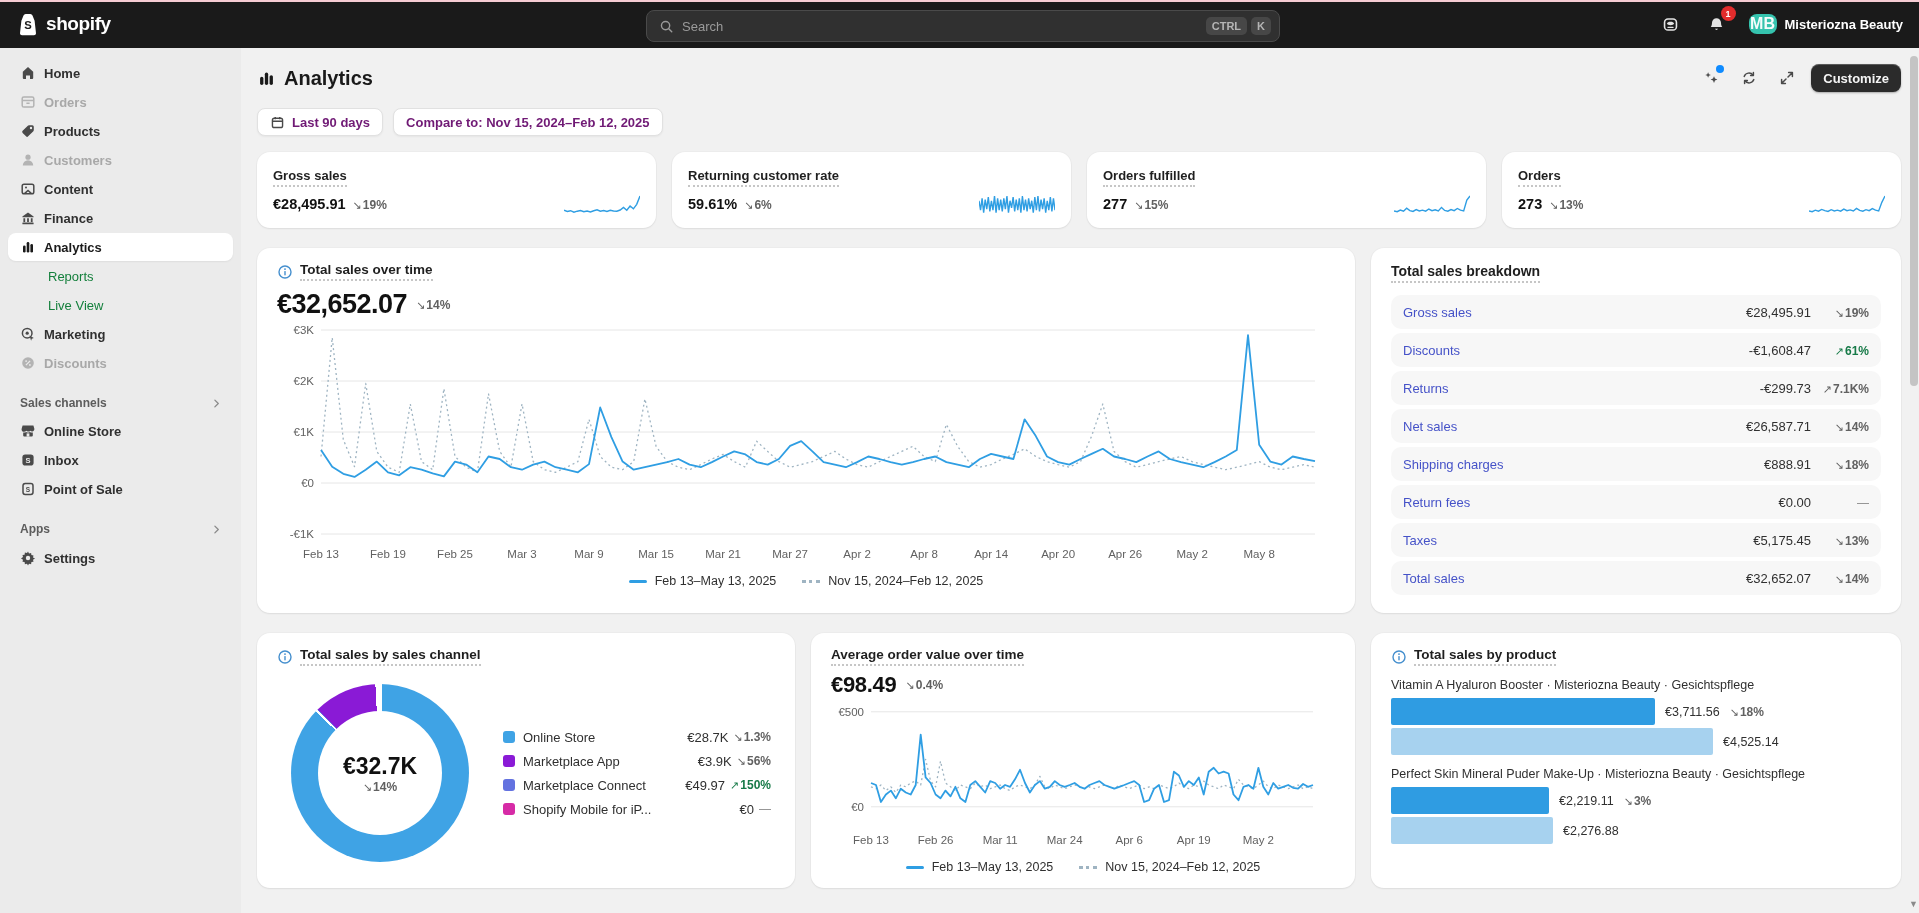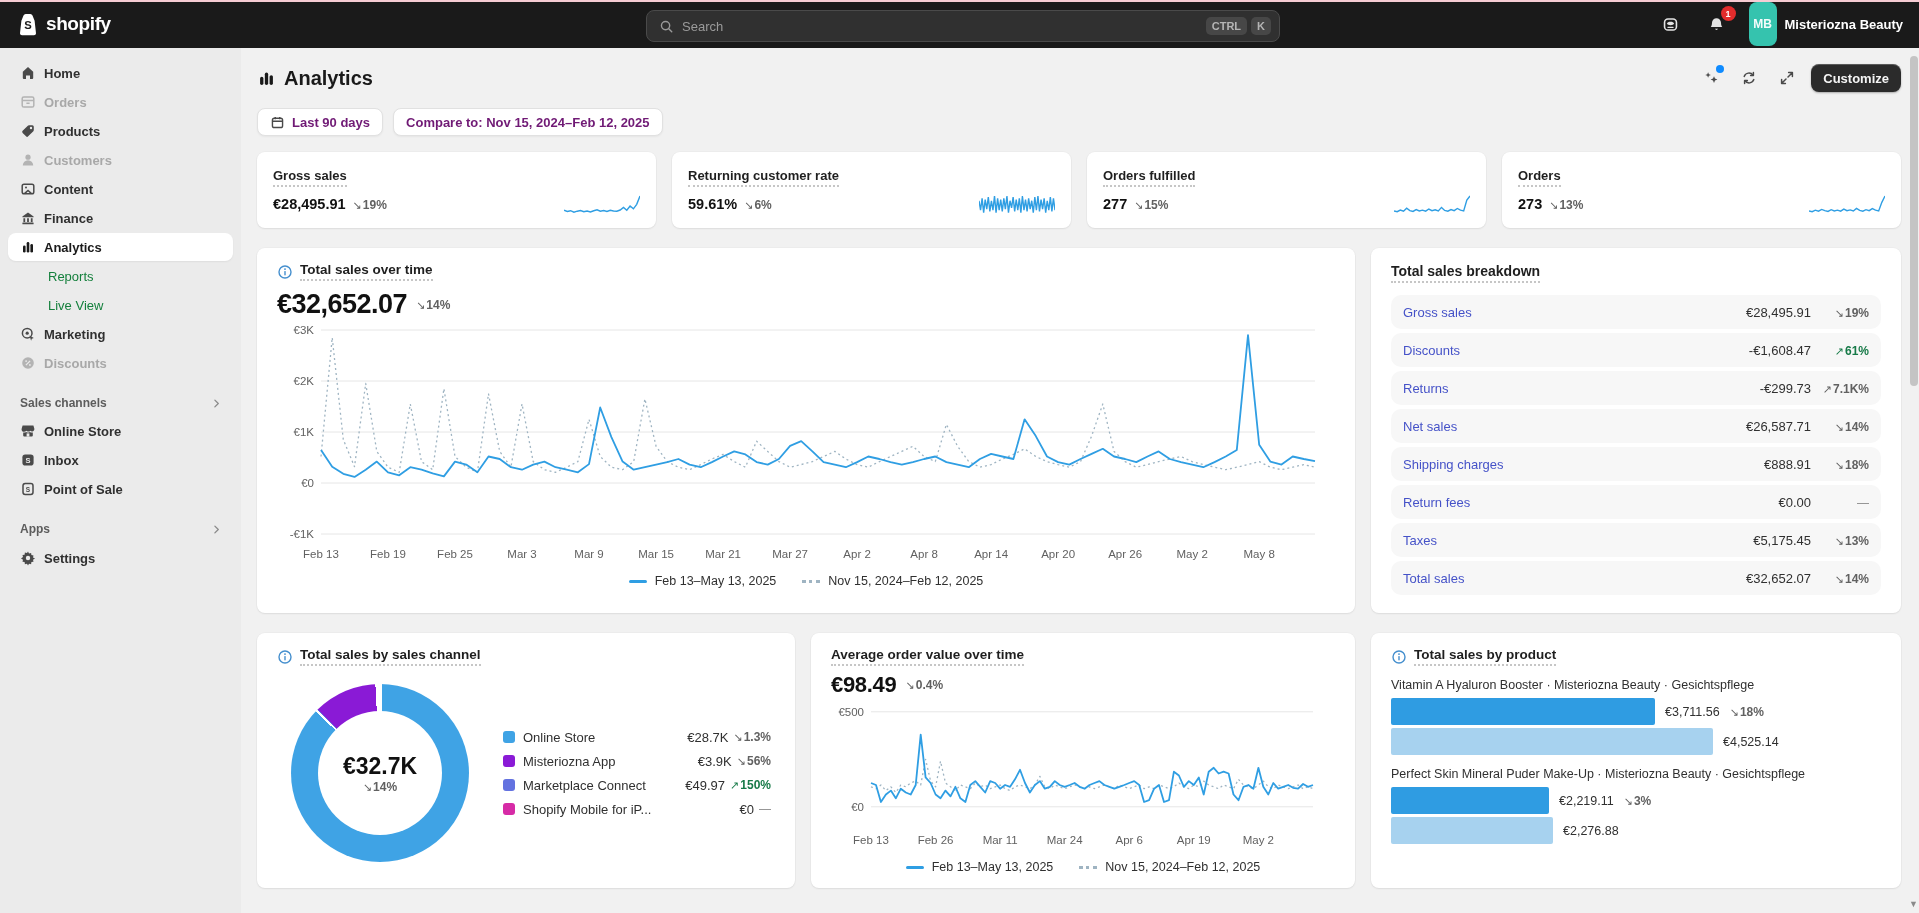--- a/index.html
+++ b/index.html
@@ -19,22 +19,22 @@
   .searchbox .stext { flex:1; }
   .kbd { background:#474747; color:#b5b5b5; border-radius:5px; font-size:11px; font-weight:600;
     padding:3px 6px; margin-left:4px; }
   .top-right { margin-left:auto; display:flex; align-items:center; gap:18px; }
   .icon-btn-dark { position:relative; width:28px; height:28px; display:flex; align-items:center; justify-content:center;
     color:#e3e3e3; cursor:pointer; border-radius:8px; }
   .icon-btn-dark svg { width:17px; height:17px; }
   .badge { position:absolute; top:-4px; right:-5px; min-width:15px; height:15px; border-radius:8px; background:#e22c2c;
     color:#fff; font-size:9px; font-weight:700; display:flex; align-items:center; justify-content:center; padding:0 3px; }
   .account { display:flex; align-items:center; gap:8px; cursor:pointer; }
-  .avatar { width:28px; height:44px; border-radius:8px; display:flex; align-items:center; justify-content:center;
-    font-size:12px; font-weight:700; color:rgba(255,255,255,.95); }
+  .avatar { width:28px; height:20px; border-radius:8px; display:flex; align-items:center; justify-content:center;
+    font-size:16px; font-weight:700; color:rgba(255,255,255,.95); }
   .store-name { color:#fff; font-size:13px; font-weight:700; }
 
   
   .app { display:flex; height:865px; }
   .sidebar { width:241px; flex:none; background:#ebebeb; padding:10px 0 14px 0; display:flex; flex-direction:column; }
   .nav { flex:1; }
   .nav-item { display:flex; align-items:center; gap:8px; height:28px; margin:1px 8px; padding:0 8px 0 12px;
     border-radius:8px; font-size:13px; font-weight:600; color:#303030; cursor:pointer; }
   .nav-item svg { width:16px; height:16px; color:#4a4a4a; flex:none; }
   .nav-item.active { background:#fff; box-shadow:0 1px 2px rgba(0,0,0,.06); color:#1a1a1a; }
@@ -63,21 +63,21 @@
     font-size:13px; font-weight:600; display:flex; align-items:center; cursor:pointer;
     box-shadow: inset 0 1px 0 rgba(255,255,255,.22), 0 1px 2px rgba(0,0,0,.3); }
 
   .filter-row { display:flex; gap:10px; margin-top:12px; }
   .btn-white { height:28px; padding:0 12px; border-radius:8px; background:#fff; border:1px solid #e1e1e1;
     box-shadow:0 1px 2px rgba(0,0,0,.05); font-size:13px; font-weight:600; color:#701a75;
     display:flex; align-items:center; gap:7px; cursor:pointer; }
   .btn-white svg { width:15px; height:15px; color:#4a4a4a; }
 
   
-  .card { background:#fff; border-radius:8px; box-shadow:0 1px 2px rgba(0,0,0,.07), 0 0 0 1px rgba(0,0,0,.02); }
+  .card { background:#fff; border-radius:13px; box-shadow:0 1px 2px rgba(0,0,0,.07), 0 0 0 1px rgba(0,0,0,.02); }
   .metrics-row { display:grid; grid-template-columns:repeat(4,1fr); gap:16px; margin-top:16px; }
   .metric-card { height:76px; padding:14px 16px; position:relative; cursor:pointer; }
   .metric-title { display:inline-block; font-size:13px; font-weight:650; color:#1f1f1f;
     border-bottom:2px dotted #c6c6c6; padding-bottom:2px; }
   .metric-value-row { margin-top:9px; display:flex; align-items:baseline; gap:7px; }
   .metric-value { font-size:14.5px; font-weight:700; color:#111; }
   .metric-spark { position:absolute; right:16px; bottom:12px; width:76px; height:22px; }
 
   .delta { font-size:12px; font-weight:700; color:#616161; white-space:nowrap; }
   .delta .arr { font-weight:400; font-size:11px; margin-right:1px; }
@@ -510,21 +510,21 @@
               <div class="pie-leg-row">
      <span class="pie-swatch" style="background:#3fa3e5"></span>
      <span class="pie-leg-label">Online Store</span>
      <span class="pie-leg-val">
                   <span>€28.7K</span>
                   <span class="delta"><span class="arr">↘</span>1.3%</span>
                 </span>
    </div>
               <div class="pie-leg-row">
      <span class="pie-swatch" style="background:#8a1ad6"></span>
-     <span class="pie-leg-label">Misteriozna App</span>
+     <span class="pie-leg-label">Marketplace App</span>
      <span class="pie-leg-val">
                   <span>€3.9K</span>
                   <span class="delta"><span class="arr">↘</span>56%</span>
                 </span>
    </div>
               <div class="pie-leg-row">
      <span class="pie-swatch" style="background:#6372e0"></span>
      <span class="pie-leg-label">Marketplace Connect</span>
      <span class="pie-leg-val">
                   <span>€49.97</span>

